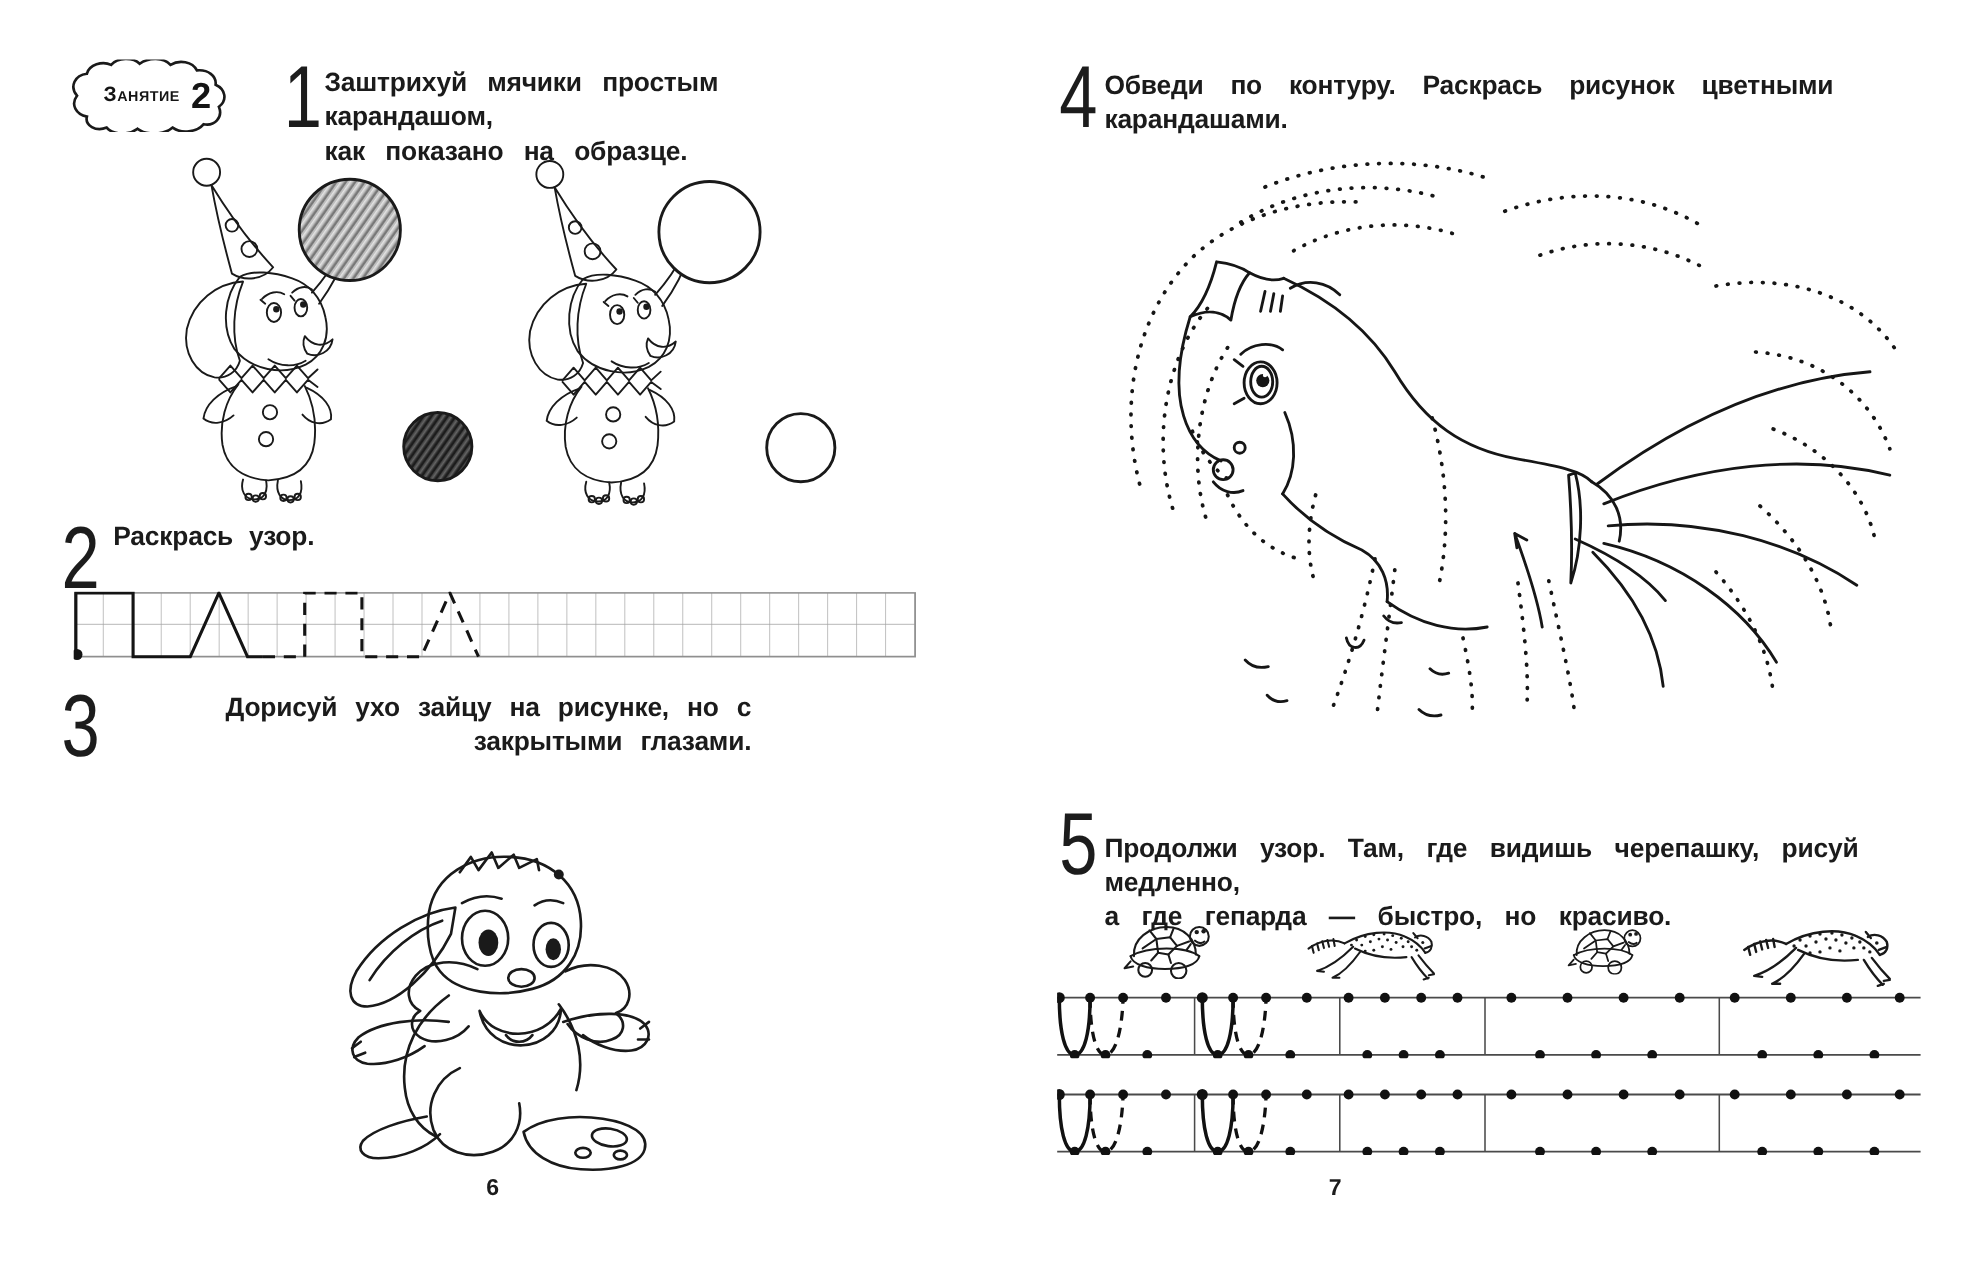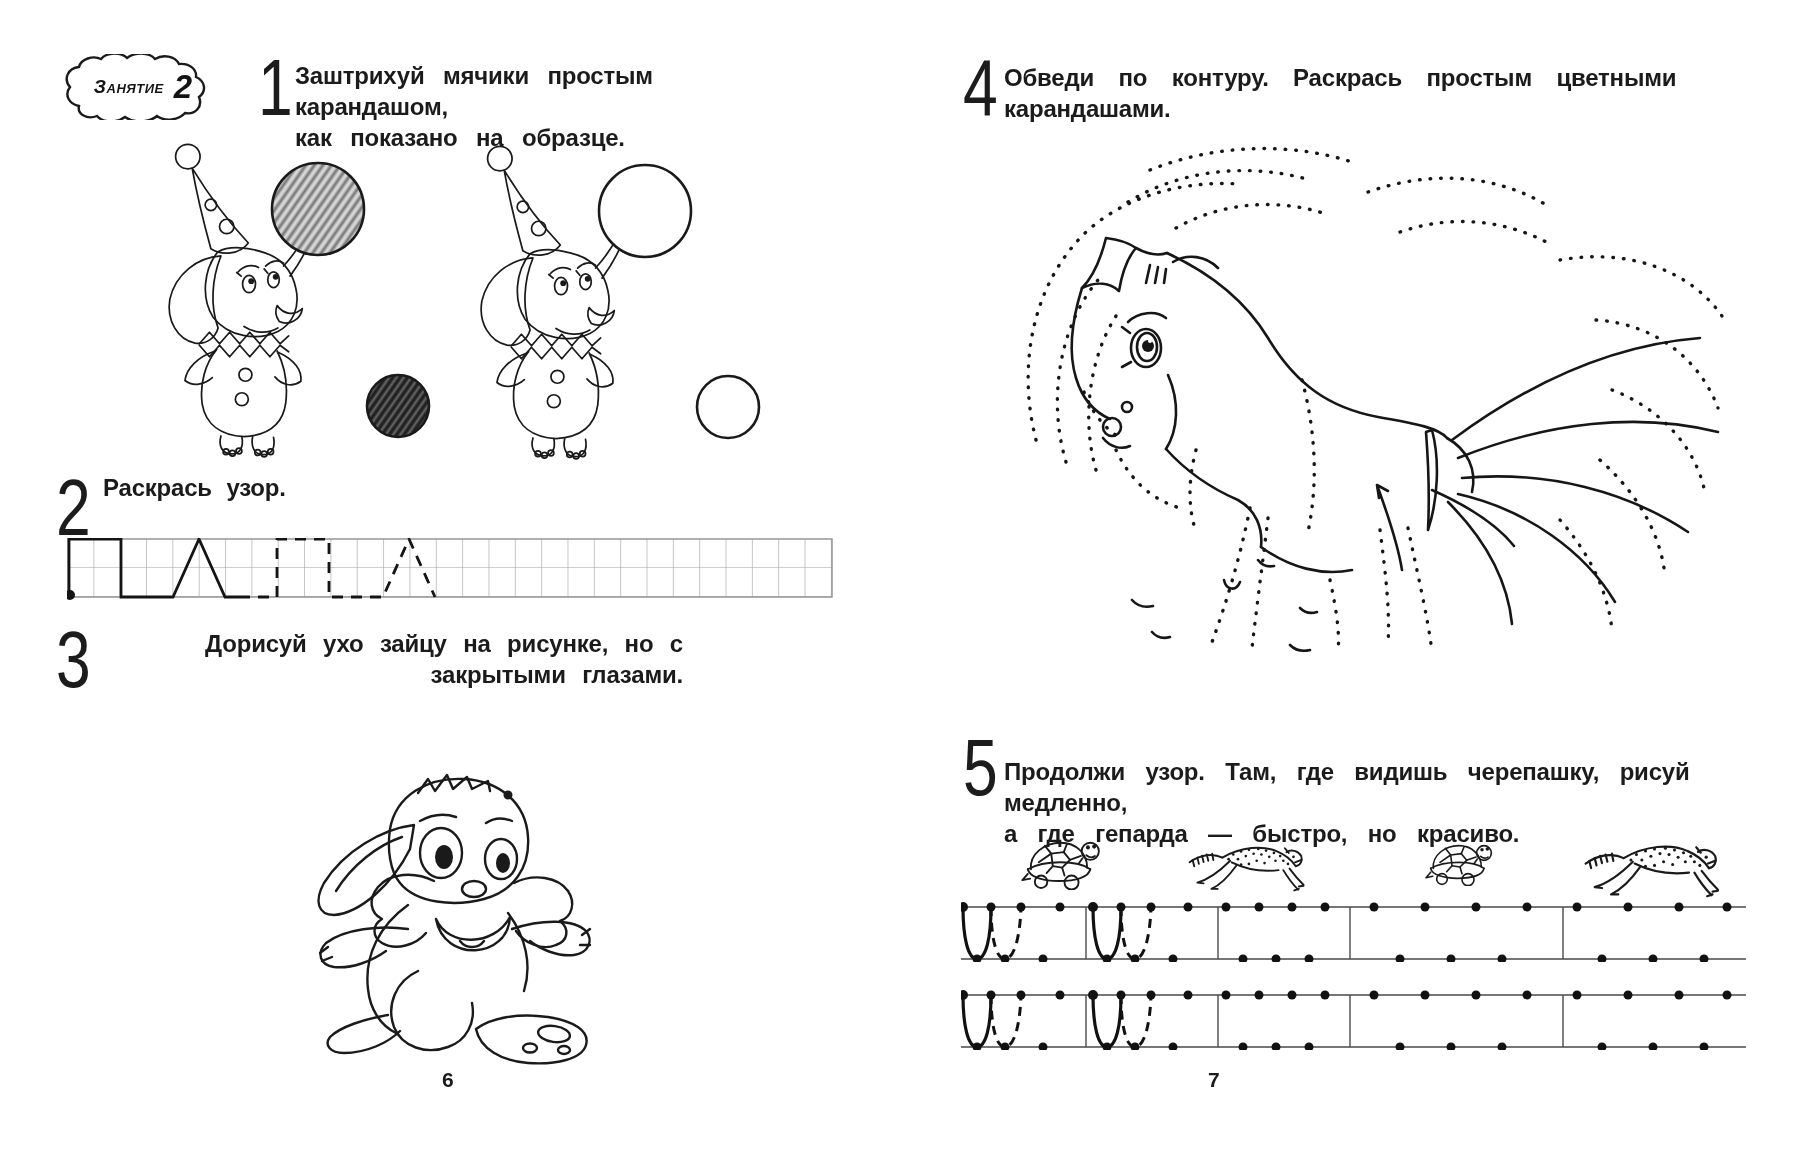--- a/index.html
+++ b/index.html
@@ -20,21 +20,21 @@
     white-space:pre-line;letter-spacing:-0.2px;
   }
   .ws12{word-spacing:12px;}
   .ws8{word-spacing:8px;}
   .ws10{word-spacing:10px;}
   .ws18{word-spacing:18px;}
   .ws14{word-spacing:14px;}
   .page-num{font-weight:bold;font-size:21px;color:#1b1b1b;}
   .badge-text{
     position:absolute;left:0;top:0;width:100%;height:100%;
-    display:flex;align-items:center;justify-content:center;gap:10px;font-style:italic;
+    display:flex;align-items:center;justify-content:center;gap:10px;
   }
   .badge-word{font-weight:bold;font-size:19px;font-variant:small-caps;letter-spacing:0.5px;color:#141414;}
   .badge-num{font-weight:bold;font-size:33px;color:#141414;}
 </style>
 </head>
 <body>
 
 <svg width="0" height="0" style="position:absolute">
   <defs>
     <pattern id="hatchLight" width="7" height="7" patternUnits="userSpaceOnUse" patternTransform="rotate(-55)">
@@ -252,21 +252,21 @@
   <path d="M120,282 C96,286 72,294 62,304 C56,312 62,320 76,320 C98,320 120,310 132,298" class="ink" fill="#fff"></path>
   <path d="M208,296 C224,284 252,280 280,284 C306,288 322,298 318,312 C314,326 288,332 260,330 C234,328 212,316 208,296 Z" class="ink" fill="#fff"></path>
   <ellipse cx="286" cy="301" rx="16" ry="8" class="ink" stroke-width="1.8" transform="rotate(8 286 301)"></ellipse>
   <ellipse cx="262" cy="315" rx="7" ry="4.5" class="ink" stroke-width="1.6"></ellipse>
   <ellipse cx="296" cy="317" rx="6" ry="4" class="ink" stroke-width="1.6"></ellipse>
 </svg>
 
 <div class="abs page-num" style="left:442px;top:1068px;">6</div>
 
 <div class="abs task-num" style="left:963px;top:48px;">4</div>
-<div class="abs task-text ws18" style="left:1004px;top:62px;width:745px;">Обведи по контуру. Раскрась простым цветными карандашами.</div>
+<div class="abs task-text ws18" style="left:1004px;top:62px;width:745px;">Обведи по контуру. Раскрась рисунок цветными карандашами.</div>
 
 <svg class="abs" style="left:1000px;top:140px;" width="748" height="528" viewBox="0 0 748 528">
   <g stroke="#161616" stroke-width="2.6" fill="none" stroke-linecap="round" stroke-linejoin="round">
     <path d="M106,98 C100,122 92,138 82,148 C97,141 110,143 119,151 C122,133 128,117 136,108 C126,101 115,99 106,98 Z"></path>
     <path d="M136,108 C147,114 158,116 167,113"></path>
     <path d="M150,125 l-4,18 M158,127 l-3,16 M166,129 l-2,14"></path>
     <path d="M173,122 C188,113 206,116 218,128"></path>
     <path d="M82,148 C72,180 68,212 76,238 C82,258 94,272 110,279"></path>
     <path d="M128,182 C138,172 156,170 166,178"></path>
     <ellipse cx="146" cy="208" rx="15" ry="19"></ellipse>

